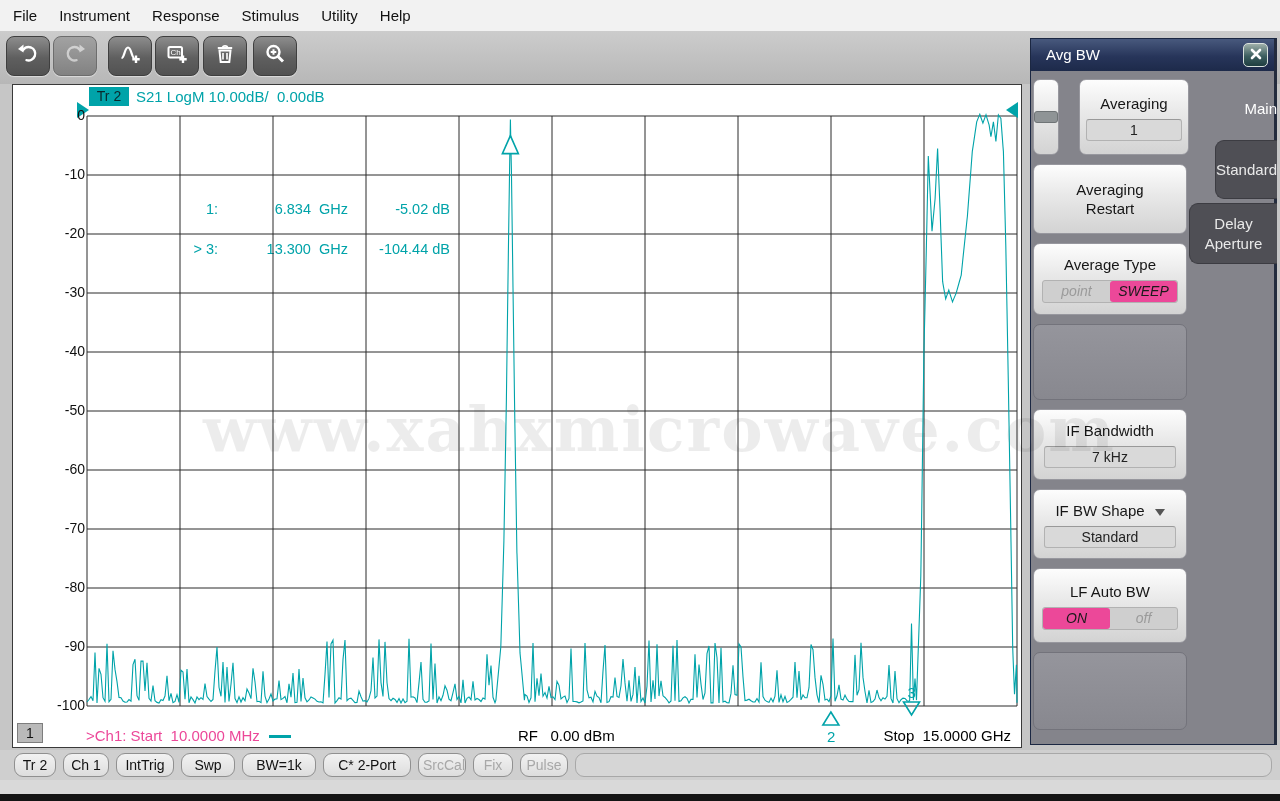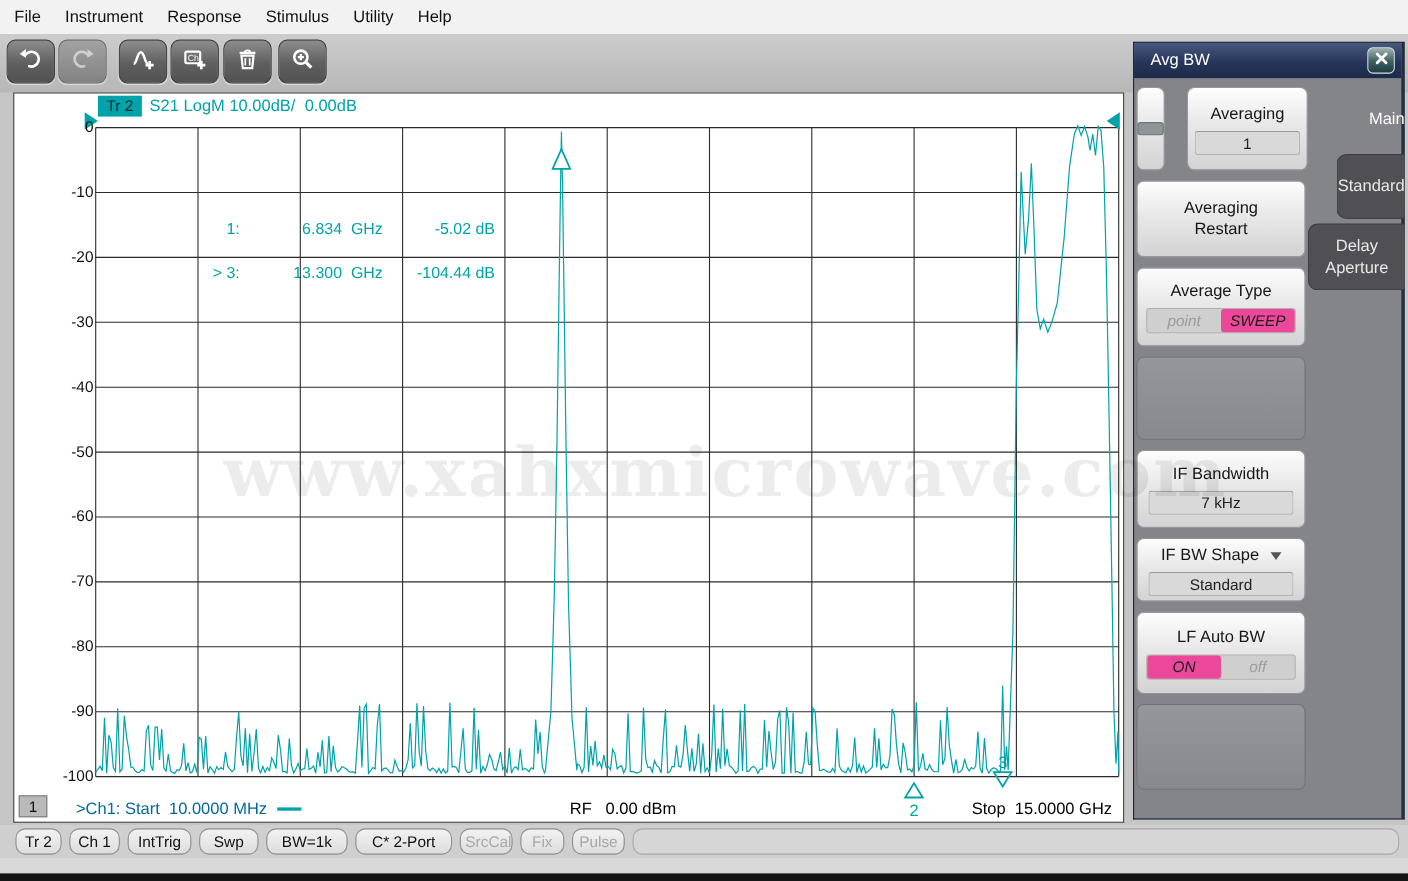--- a/index.html
+++ b/index.html
@@ -27,21 +27,21 @@
   .readout-row { position:absolute; left:150px; z-index:1; color:#00a3a9; font-size:14.5px; }
   .readout-row span { display:inline-block; white-space:pre; }
   .ro-id { width:55px; text-align:right; }
   .ro-freq { width:130px; text-align:right; }
   .ro-val { width:102px; text-align:right; }
   .wm { position:absolute; left:190px; top:308px; z-index:1; font-family:"DejaVu Serif", serif; font-weight:bold;
         font-size:62px; letter-spacing:2px; color:rgba(0,0,0,0.075); white-space:nowrap; }
   #plot-svg { position:absolute; left:0; top:0; z-index:2; }
   .ch-box { position:absolute; left:4px; top:638px; width:26px; height:20px; background:#b9b9b9; border:1px solid #7d7d7d;
             font-size:14px; text-align:center; line-height:19px; color:#111; z-index:3; }
-  .footer-left { position:absolute; left:56px; top:642px; font-size:15px; color:#0369a1; white-space:pre; z-index:3; }
+  .footer-left { position:absolute; left:73px; top:642px; font-size:15px; color:#ec4899; white-space:pre; z-index:3; }
   .footer-dash { display:inline-block; width:22px; height:3px; background:#00a3a9; margin-left:9px; vertical-align:3px; }
   .footer-mid { position:absolute; left:505px; top:642px; font-size:15px; color:#000; white-space:pre; z-index:3; }
   .footer-right { position:absolute; right:10px; top:642px; font-size:15px; color:#000; white-space:pre; z-index:3; }
 
   
   .panel { position:absolute; left:1030px; top:38px; width:247px; height:707px; background:#84848b;
            border:1px solid #1b2742; border-right:3px solid #242c3e; }
   .p-title { position:absolute; left:0; top:0; width:100%; height:32px;
              background:linear-gradient(180deg,#48597d,#27355a 55%,#1d2a4a); color:#fff; font-size:15px;
              line-height:32px; padding-left:15px; }
@@ -227,21 +227,21 @@
       <div class="seg">
         <span>point</span>
         <span class="sel">SWEEP</span>
       </div>
     </div>
     <div class="blank-btn" style="height:76px"></div>
     <div class="p-btn" style="height:71px">
       <div class="lbl">IF Bandwidth</div>
       <div class="inset">7 kHz</div>
     </div>
-    <div class="p-btn" style="height:58px">
+    <div class="p-btn" style="height:70px">
       <div class="lbl"><span>IF BW Shape</span><span class="dd-arrow"></span></div>
       <div class="inset">Standard</div>
     </div>
     <div class="p-btn" style="height:75px">
       <div class="lbl">LF Auto BW</div>
       <div class="seg">
         <span class="sel">ON</span>
         <span>off</span>
       </div>
     </div>

